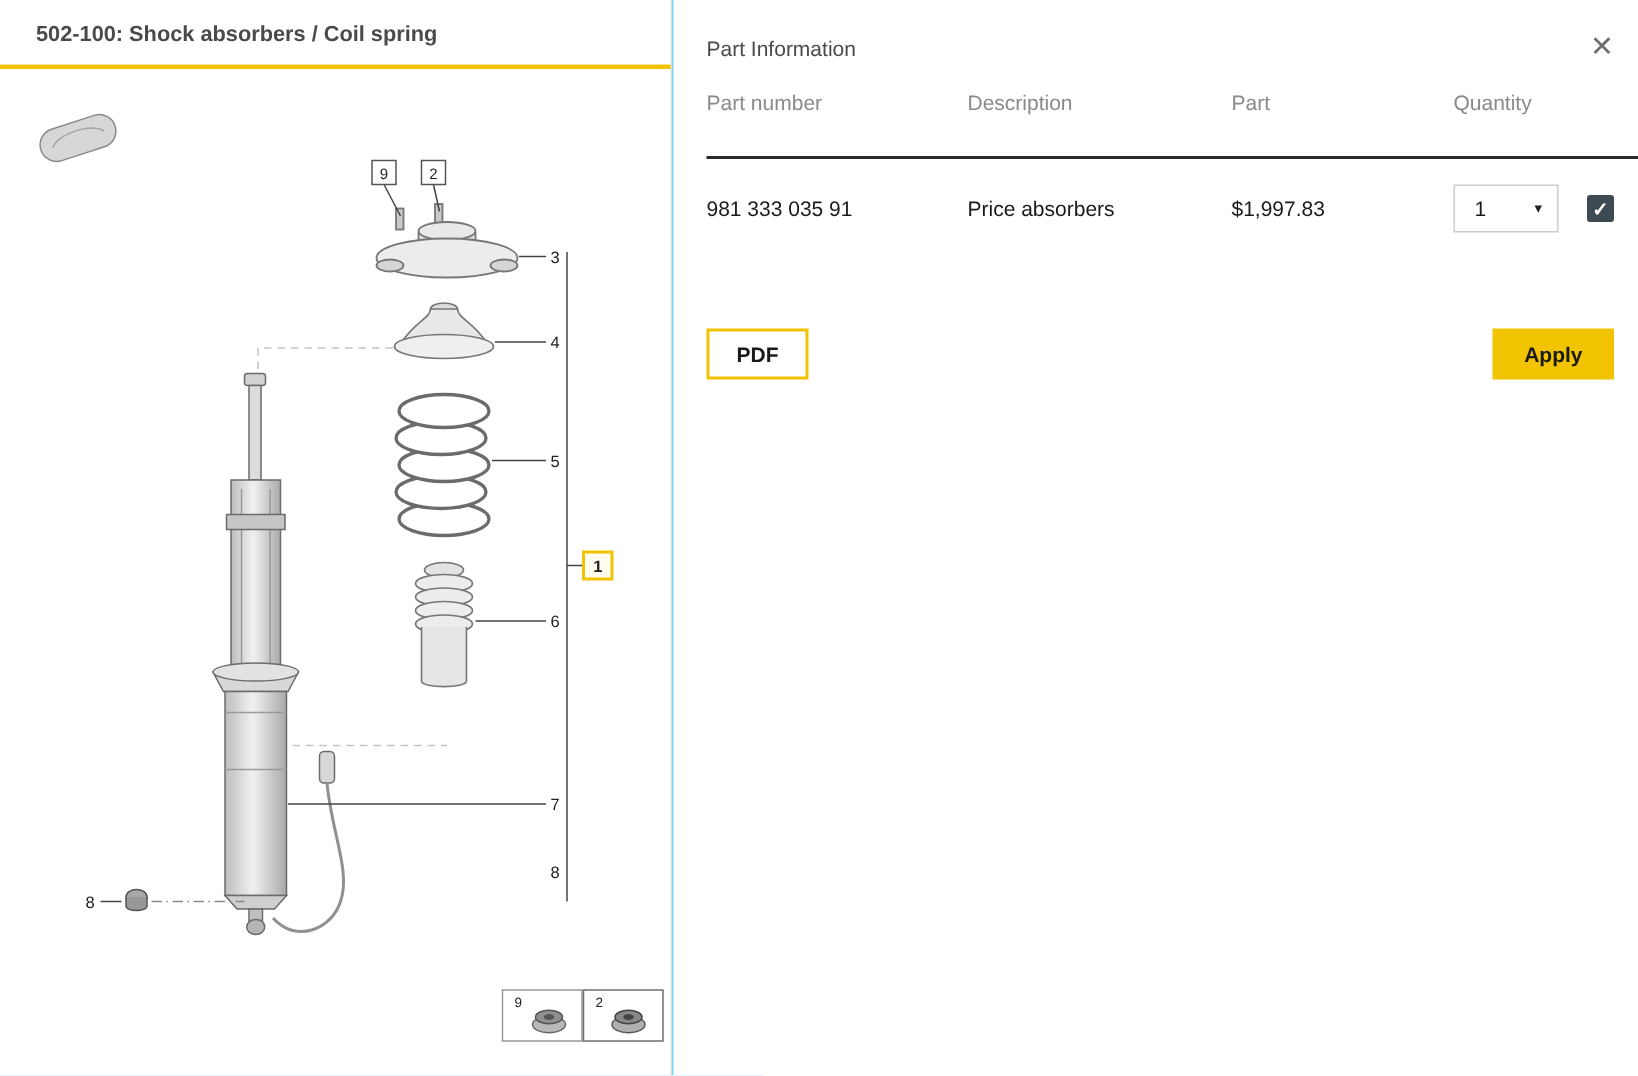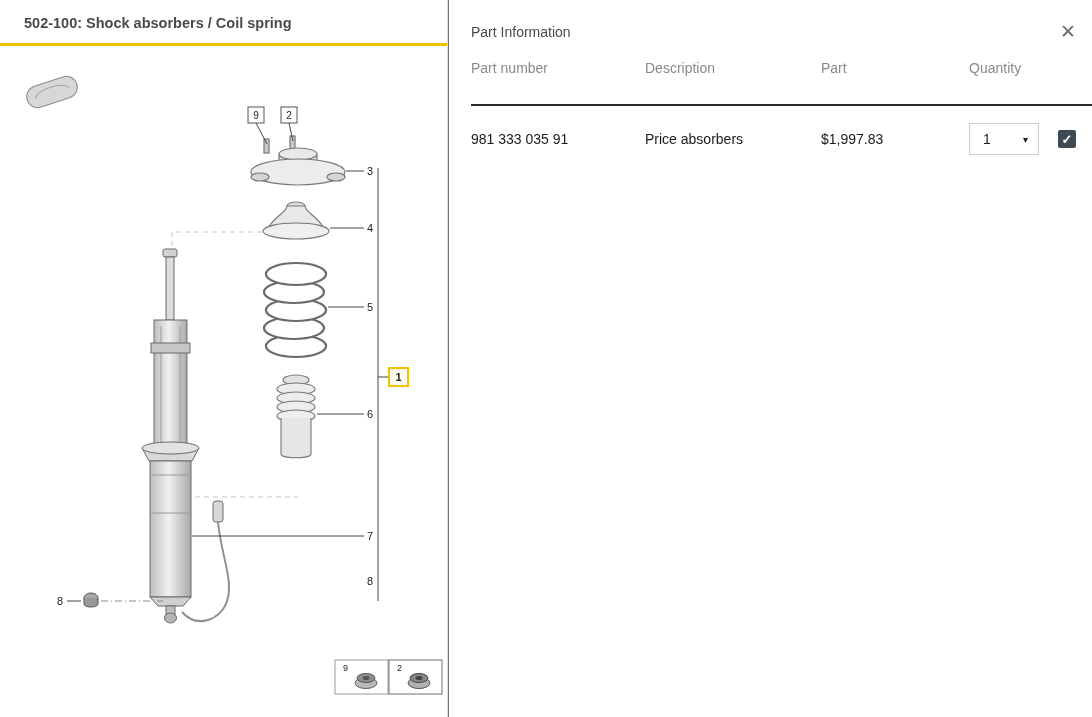--- a/index.html
+++ b/index.html
@@ -1,17 +1,17 @@
 <!DOCTYPE html>
 <html style="--accent: #F2C300; --checkbox: #3E4A52; --divider-dark: #2B2B2B;"><head>
 <meta charset="utf-8">
 <style>
   html,body{margin:0;padding:0;background:#fff;}
   .app{
-    position:relative;width:1092px;height:717px;overflow:hidden;background:#737373;
+    position:relative;width:1092px;height:717px;overflow:hidden;background:#7dd3fc;
     font-family:"Liberation Sans", sans-serif;color:#1a1a1a;
   }
   
   .left-panel{position:absolute;left:0;top:0;width:448px;height:717px;background:#fff;border-right:1px solid #ddd;box-sizing:border-box;}
   .left-header{padding:14px 24px 11px 24px;border-bottom:3px solid var(--accent,#f2c300);}
   .left-title{font-size:14.5px;font-weight:bold;color:#4a4a4a;}
   .diagram-wrap{position:absolute;left:0;top:43px;width:448px;height:674px;}
   svg text{font-family:"Liberation Sans", sans-serif;fill:#222;}
   
   .right-panel{position:absolute;left:449px;top:0;width:643px;height:717px;background:#fff;}
@@ -197,15 +197,19 @@
             <span class="qty-value">1</span>
             <span class="caret">▾</span>
           </div>
           <div class="checkbox">
             <span>✓</span>
           </div>
         </div>
       </div>
     </div>
 
+    <div class="actions">
+      <button class="btn btn-pdf">PDF</button>
+      <button class="btn btn-apply">Apply</button>
+    </div>
   </div>
 
 </div>
 
 </body></html>

